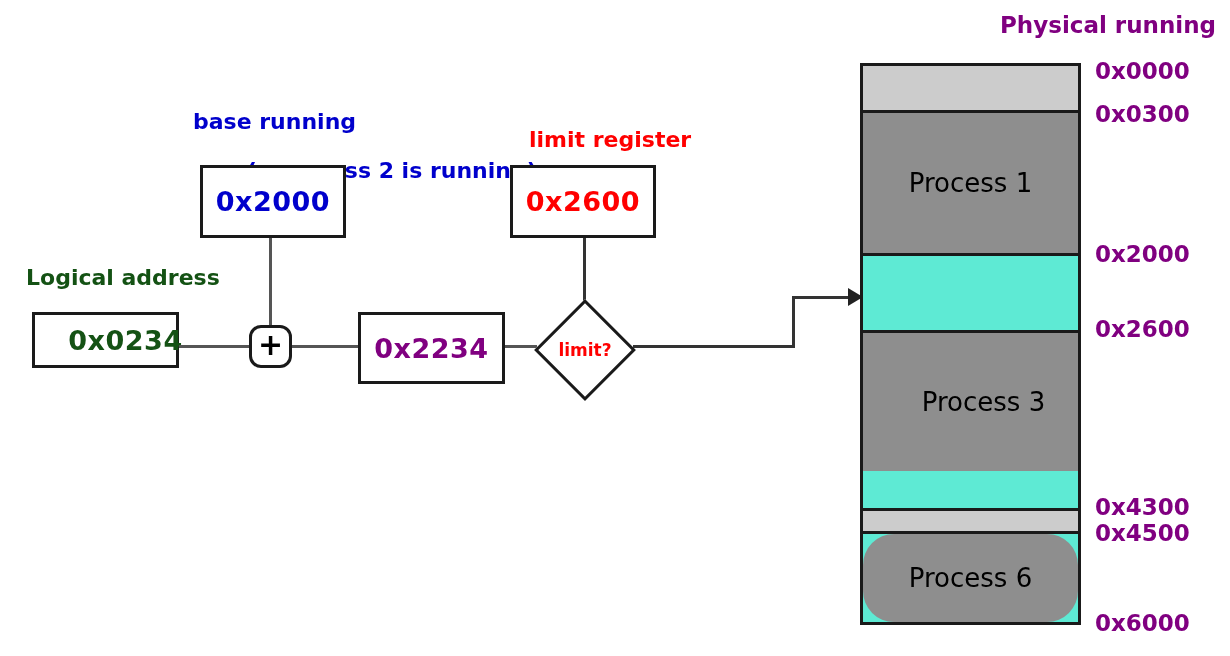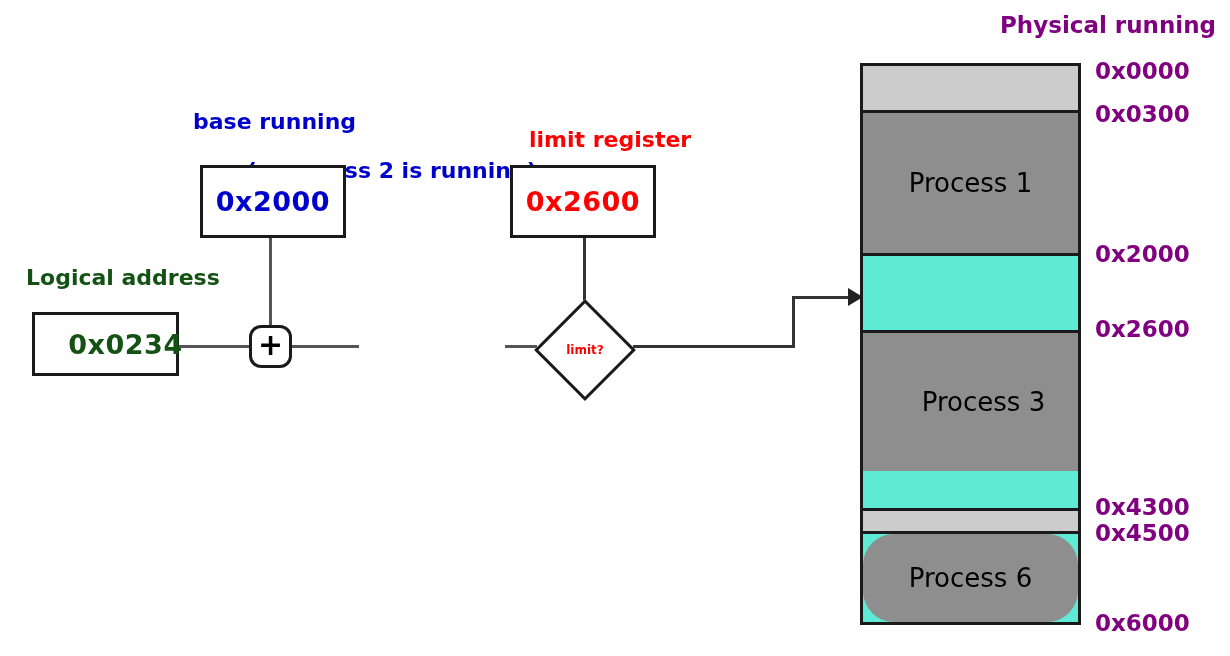--- a/index.html
+++ b/index.html
@@ -91,21 +91,21 @@
     background: #ffffff;
     transform: rotate(45deg);
   }
   #limit-diamond .dtext {
     position: absolute;
     left: 0; top: 0;
     width: 100px; height: 100px;
     display: flex;
     align-items: center;
     justify-content: center;
-    font-size: 12px;
+    font-size: 17px;
     font-weight: bold;
     color: #ff0000;
   }
 
   
   .arrowhead {
     position: absolute;
     width: 0; height: 0;
     border-top: 9px solid transparent;
     border-bottom: 9px solid transparent;
@@ -157,41 +157,44 @@
     line-height: 1;
   }
 </style>
 </head>
 <body>
 
 <div id="canvas">
 
   <div class="flabel" style="left:26px; top:266px; color:#145214;">Logical address</div>
 
-  <div class="vbox" style="left:32px; top:312px; width:147px; height:64px;padding-left:40px;">
+  <div class="vbox" style="left:32px; top:312px; width:147px; height:56px;padding-left:40px;">
     <span class="vbox-text" style="color:#145214;">0x0234</span>
   </div>
 
   <div class="line line-h" style="left:179px; top:345px; width:71px;"></div>
 
   <div class="flabel center" style="left:193px; top:110px; width:160px; color:#0000cc;"><span>base running</span><br>
        <span>(=process 2 is running)</span></div>
 
   <div class="vbox" style="left:200px; top:165px; width:146px; height:73px;">
     <span class="vbox-text" style="color:#0000cc;">0x2000</span>
   </div>
 
   <div class="line line-v" style="left:269px; top:238px; height:88px;"></div>
 
   <div id="plus-node" style="left:249px; top:325px; width:43px; height:43px;">
     <span class="glyph">+</span>
   </div>
 
   <div class="line line-h" style="left:292px; top:345px; width:67px;"></div>
 
+  <div class="vbox" style="left:358px; top:312px; width:147px; height:72px;">
+    <span class="vbox-text" style="color:#800080;">0x2234</span>
+  </div>
 
   <div class="line line-h" style="left:505px; top:345px; width:32px;"></div>
 
   <div class="flabel" style="left:529px; top:128px; color:#ff0000;">limit register</div>
 
   <div class="vbox" style="left:510px; top:165px; width:146px; height:73px;">
     <span class="vbox-text" style="color:#ff0000;">0x2600</span>
   </div>
 
   <div class="line line-v line-dark" style="left:583px; top:238px; height:68px;"></div>

